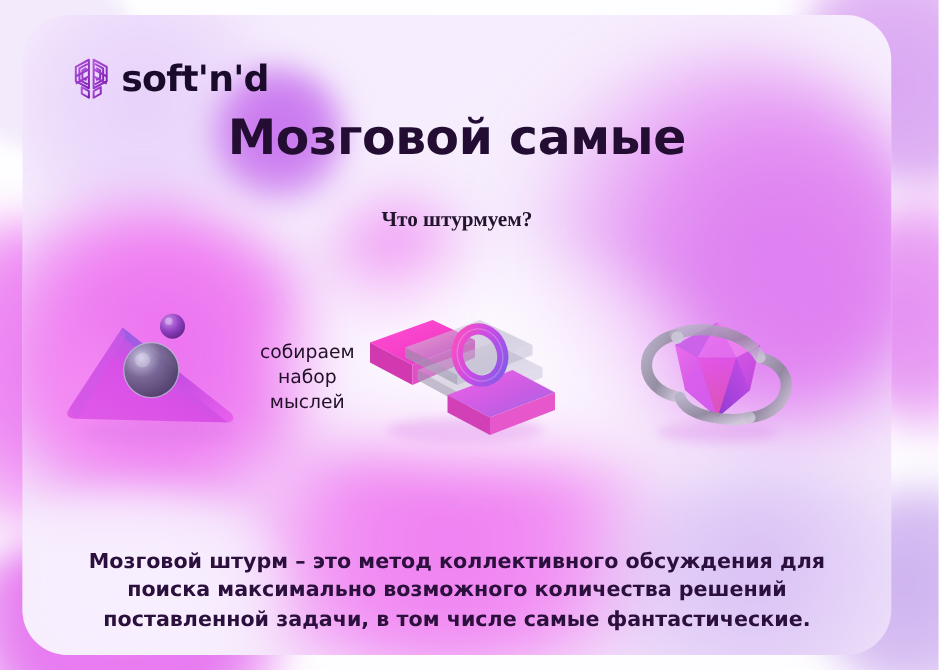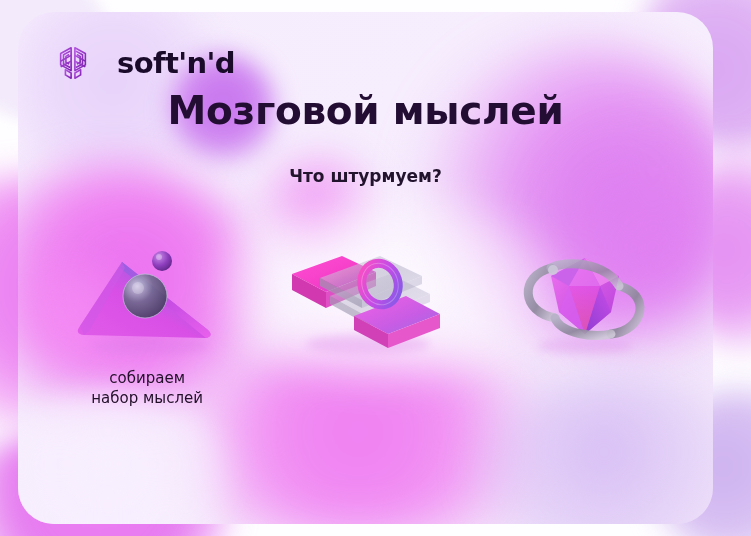--- a/index.html
+++ b/index.html
@@ -117,21 +117,21 @@
   }
   .b-white-center{
     left:190px;top:175px;width:360px;height:200px;
     background:radial-gradient(ellipse at 50% 50%, rgba(253,250,255,0.9) 0%, rgba(253,250,255,0.5) 50%, rgba(253,250,255,0) 78%);
     filter:blur(18px);
   }
 
   
   #logo{
     position:absolute;left:36px;top:32px;
-    display:flex;align-items:center;gap:25px;
+    display:flex;align-items:center;gap:5px;
     z-index:6;
   }
   #logo .mark{width:38px;height:38px;display:block;}
   #logo .wordmark{
     font-size:29px;font-weight:700;letter-spacing:-0.6px;
     color:#1b0b2b;
     font-family:"DejaVu Sans","Liberation Sans",sans-serif;
   }
 
   
@@ -141,28 +141,29 @@
     font-size:39px;font-weight:700;letter-spacing:-0.3px;
     color:#230d33;
     z-index:6;
   }
   #subtitle{
     position:absolute;left:0;right:0;top:154px;
     text-align:center;
     font-size:17px;font-weight:700;
     color:#23142e;
     z-index:6;
+    font-family:Liberation Serif, serif;
   }
 
   
   #cards{
     position:absolute;left:20px;top:222px;width:655px;
     display:flex;z-index:6;
   }
-  .col{flex:1;display:flex;flex-direction:column;align-items:center;}
+  .col{flex:1;display:flex;align-items:center;}
   .art{width:170px;height:130px;display:block;}
   .cap{
     margin-top:4px;
     text-align:center;
     font-size:15px;line-height:1.35;
     color:#221029;
     white-space:pre-line;
   }
 
   
@@ -221,21 +222,21 @@
             <path d="M22 12 L33 18"></path>
             <path d="M22 18 L33 24"></path>
             <path d="M12 27 L18 30.5 L18 36 L12 32.5 Z"></path>
             <path d="M28 27 L22 30.5 L22 36 L28 32.5 Z"></path>
           </g>
         </svg>
       </span>
       <span class="wordmark">soft'n'd</span>
     </div>
 
-    <div id="title">Мозговой мыслей</div>
+    <div id="title">Мозговой самые</div>
 
     <div id="subtitle">Что штурмуем?</div>
 
     <div id="cards">
 
       <div class="col">
         <span>
           <svg class="art" viewBox="0 0 170 130" aria-hidden="true">
             <defs>
               <linearGradient id="triG" x1="0" y1="1" x2="1" y2="0">
@@ -370,15 +371,16 @@
 
             <path d="M56 84 C62 100 96 104 112 100" fill="none" stroke="url(#coilG)" stroke-width="9" stroke-linecap="round"></path>
             <path d="M52 34 C66 26 106 28 120 52" fill="none" stroke="url(#coilG)" stroke-width="9" stroke-linecap="round" opacity="0.85"></path>
             <circle cx="54" cy="36" r="5" fill="#cdc8da" opacity="0.9"></circle>
           </svg>
         </span>
       </div>
 
     </div>
 
+    <div id="summary">Мозговой штурм – это метод коллективного обсуждения для поиска максимально возможного количества решений поставленной задачи, в том числе самые фантастические.</div>
 
   </div>
 </div>
 
 </body></html>

